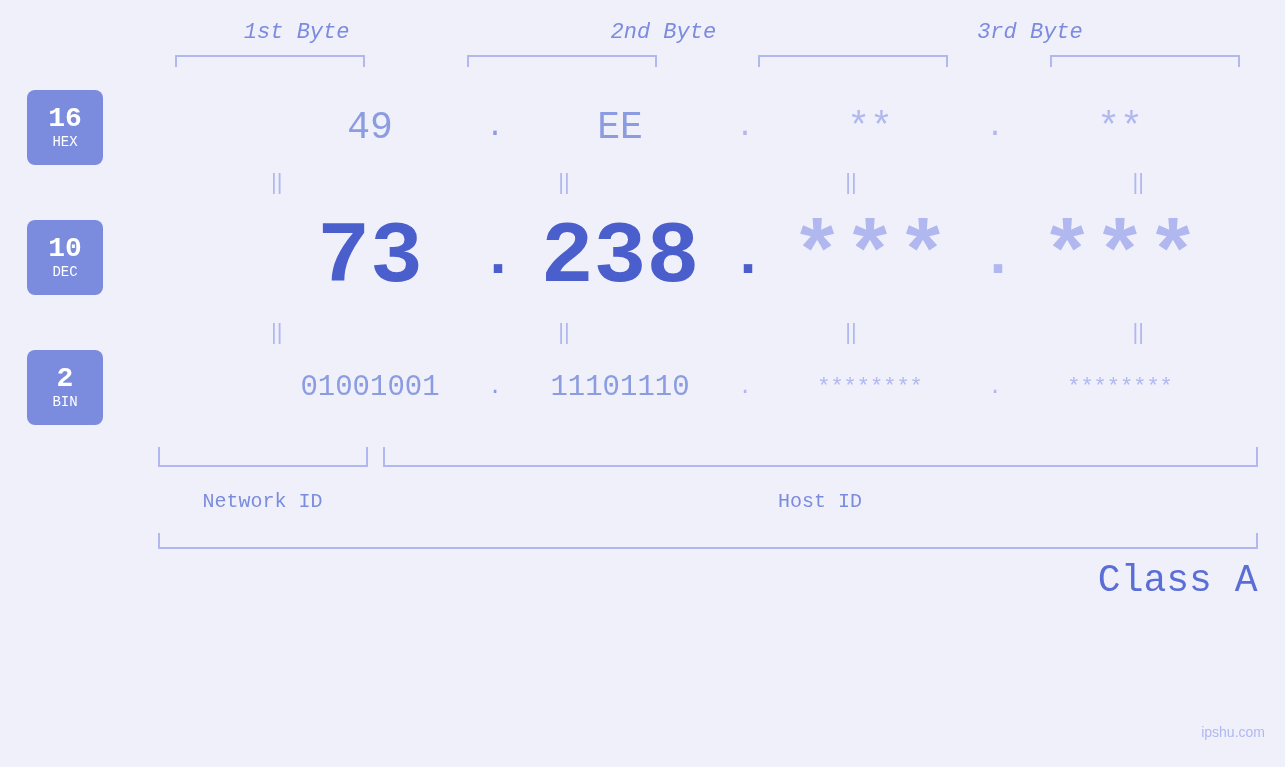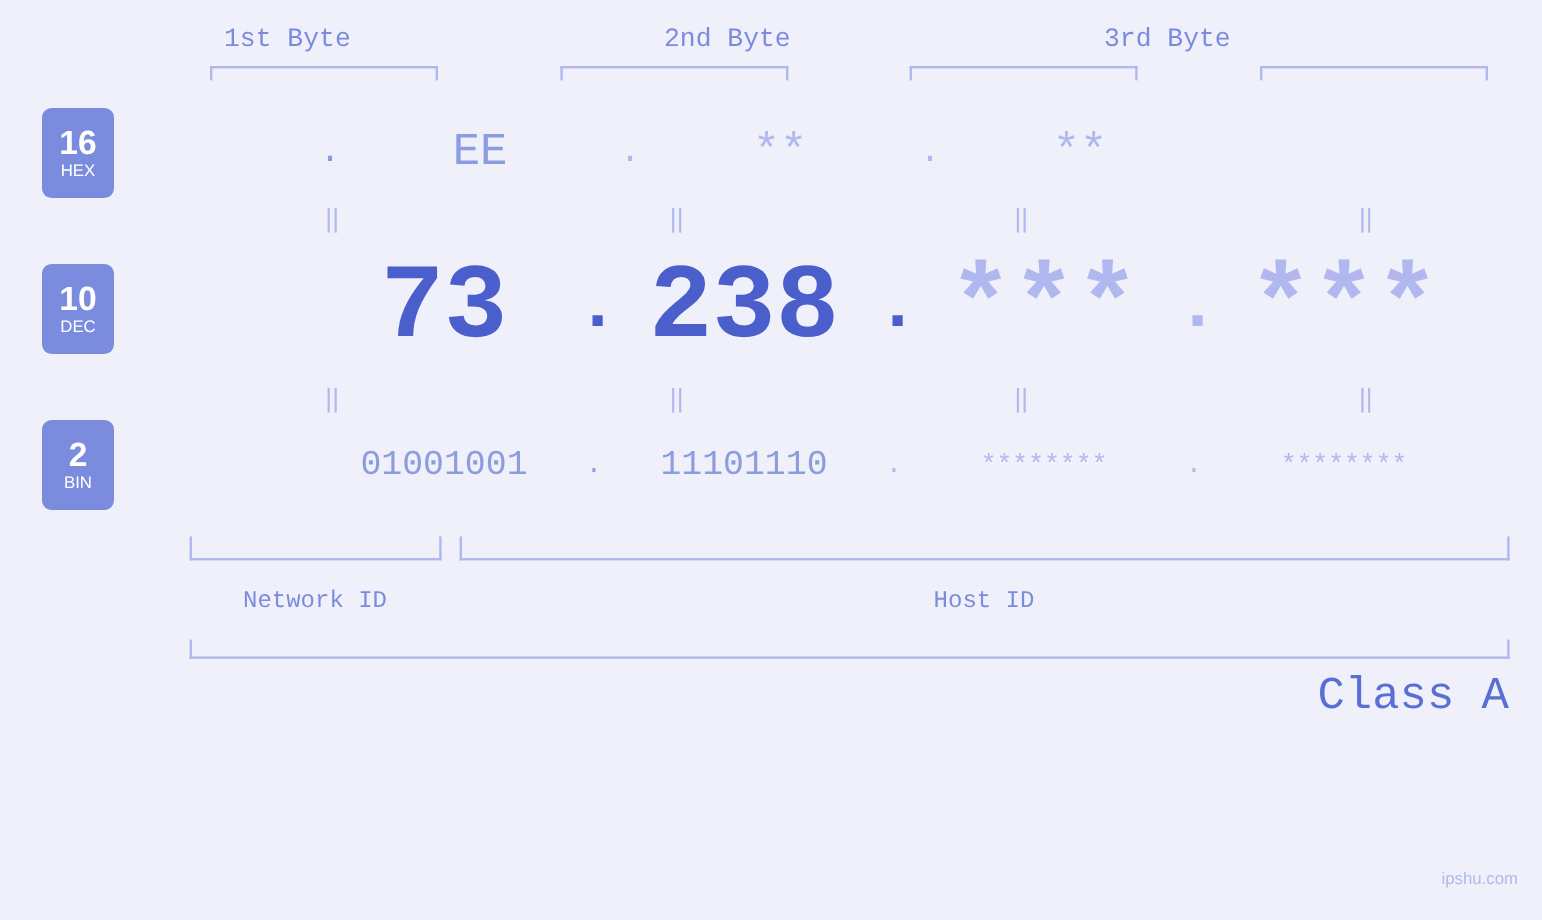--- a/index.html
+++ b/index.html
@@ -29,22 +29,23 @@
       width: 1100px;
       margin-left: 130px;
       justify-content: space-around;
       margin-bottom: 10px;
     }
 
     .byte-header {
       color: #7b8cde;
       font-size: 22px;
       font-family: 'Courier New', Courier, monospace;
-      text-align: left;
+      text-align: center;
       width: 220px;
+      font-style: italic;
     }
 
     
     .bracket-row {
       display: flex;
       width: 1100px;
       margin-left: 130px;
       justify-content: space-around;
       margin-bottom: 20px;
     }
@@ -71,27 +72,27 @@
       display: flex;
       justify-content: center;
       align-items: center;
       flex-shrink: 0;
     }
 
     .label-box {
       background: #7b8cde;
       color: white;
       border-radius: 8px;
-      width: 60px;
+      width: 76px;
       height: 75px;
       display: flex;
       flex-direction: column;
       align-items: center;
       justify-content: center;
-      font-family: Liberation Sans, sans-serif;
+      font-family: Liberation Mono, monospace;
     }
 
     .label-box .num {
       font-size: 28px;
       font-weight: bold;
       line-height: 1.1;
     }
 
     .label-box .base {
       font-size: 14px;
@@ -294,20 +295,23 @@
   </div>
 
   <div class="data-row">
     <div class="row-label">
       <div class="label-box">
         <span class="num">16</span>
         <span class="base">HEX</span>
       </div>
     </div>
     <div class="byte-row-group">
+      <div class="col-value">
+        <span class="hex-value">49</span>
+      </div>
       <div class="sep dot-small">.</div>
       <div class="col-value">
         <span class="hex-value">EE</span>
       </div>
       <div class="sep dot-masked-small" style="color:#b0b8ef">.</div>
       <div class="col-value">
         <span class="masked-hex">**</span>
       </div>
       <div class="sep dot-masked-small" style="color:#b0b8ef">.</div>
       <div class="col-value">

